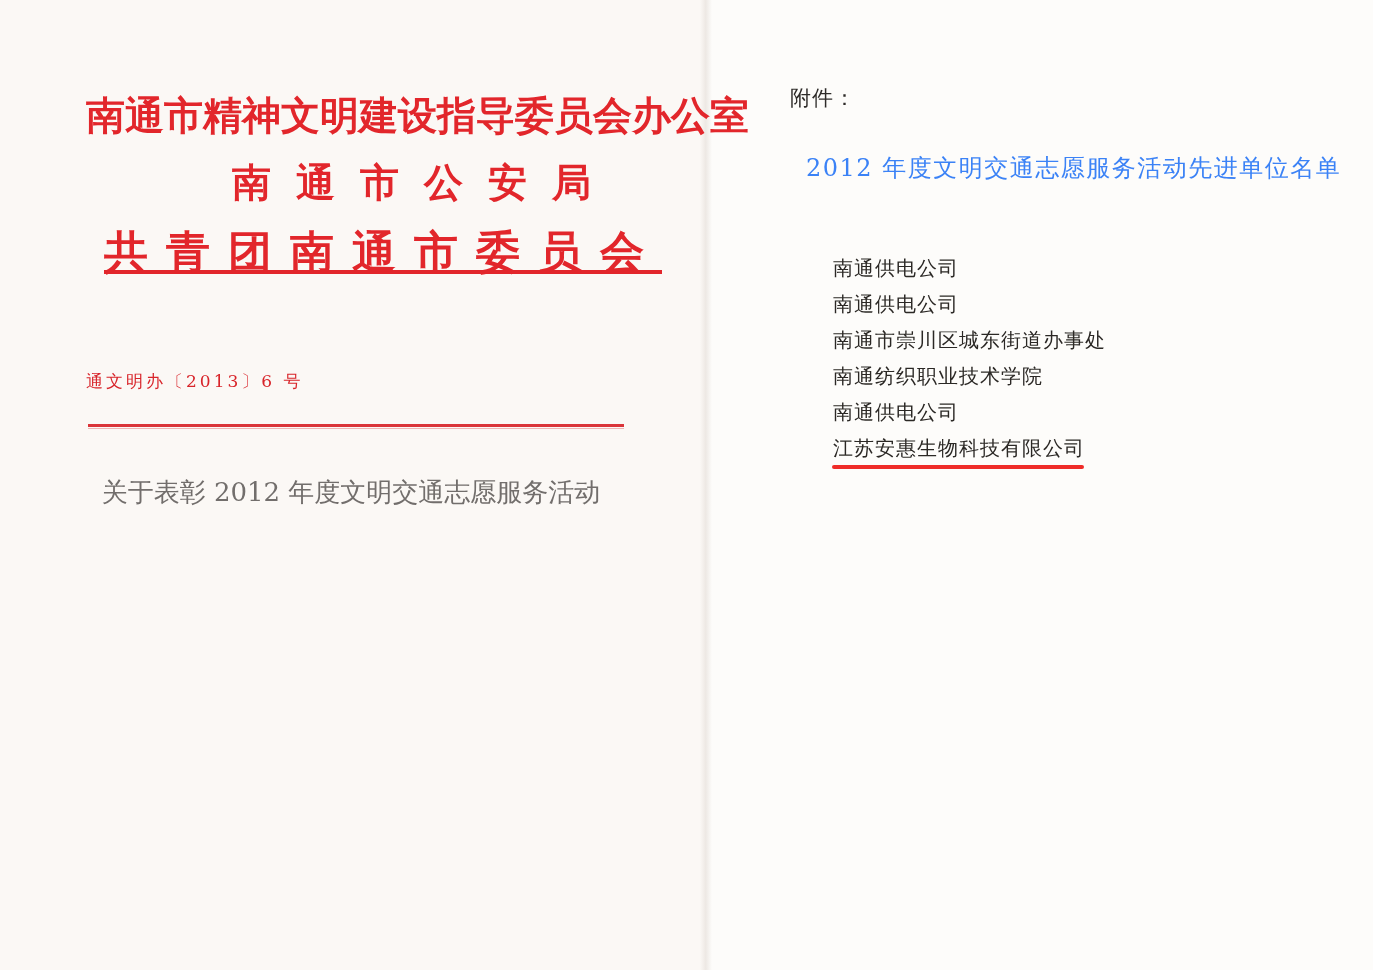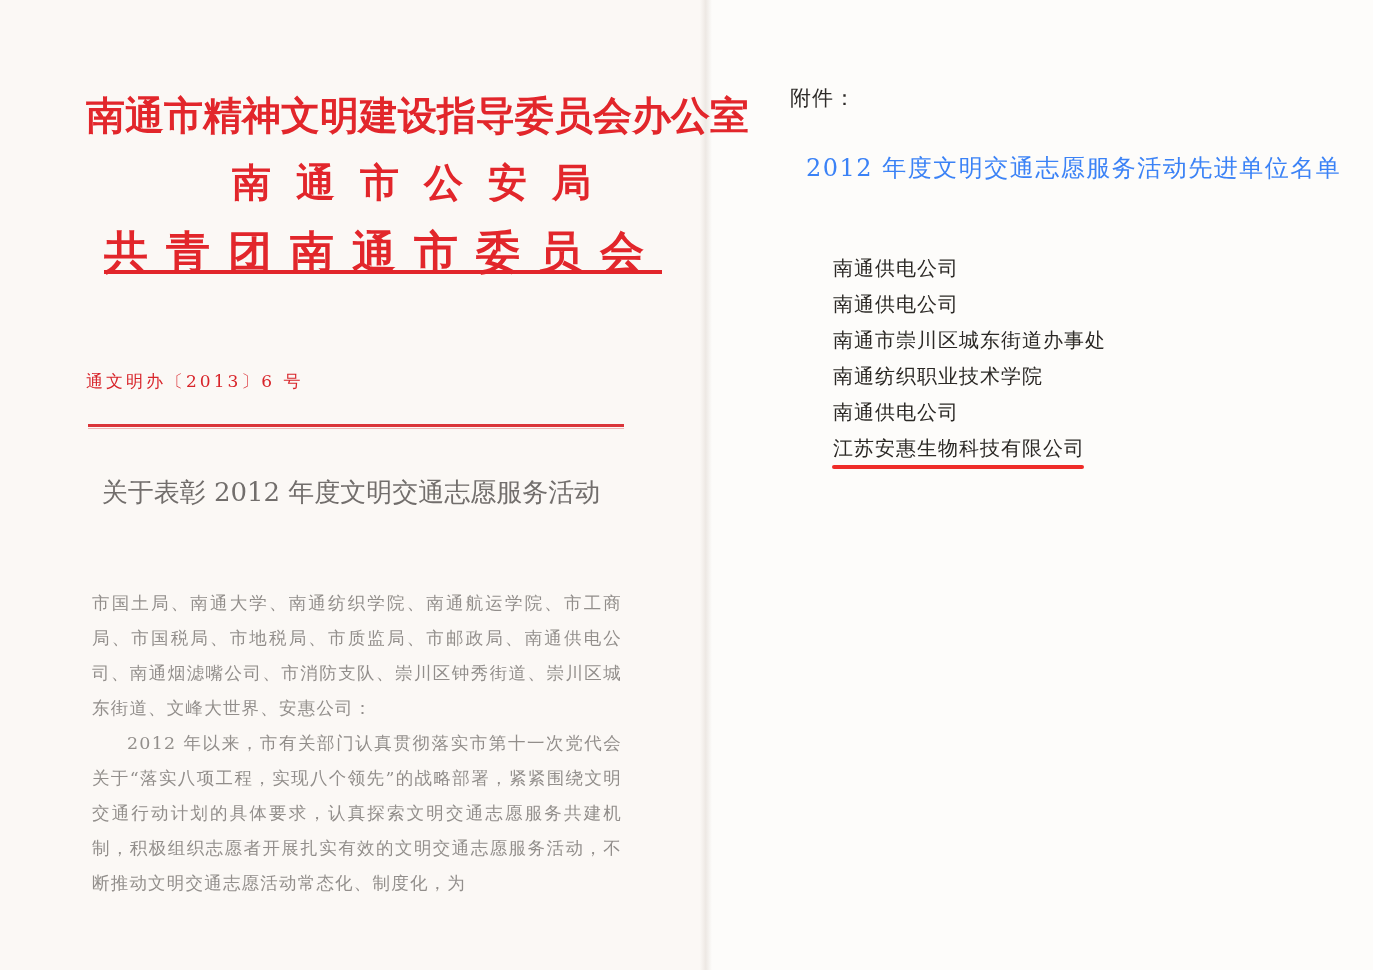--- a/index.html
+++ b/index.html
@@ -196,24 +196,20 @@
   </div>
 
   <div class="doc-number">通文明办〔2013〕6 号</div>
 
   <div class="red-rule"></div>
 
   <div class="doc-title">
     <span class="t1">关于表彰 2012 年度文明交通志愿服务活动</span>
   </div>
 
-  <div class="body-text">
-    <p>市国土局、南通大学、南通纺织学院、南通航运学院、市工商局、市国税局、市地税局、市质监局、市邮政局、南通供电公司、南通烟滤嘴公司、市消防支队、崇川区钟秀街道、崇川区城东街道、文峰大世界、安惠公司：</p>
-    <p class="indent">2012 年以来，市有关部门认真贯彻落实市第十一次党代会关于“落实八项工程，实现八个领先”的战略部署，紧紧围绕文明交通行动计划的具体要求，认真探索文明交通志愿服务共建机制，积极组织志愿者开展扎实有效的文明交通志愿服务活动，不断推动文明交通志愿活动常态化、制度化，为</p>
-  </div>
 
   <div class="attach-label">附件：</div>
   <div class="attach-title">2012 年度文明交通志愿服务活动先进单位名单</div>
 
   <div class="unit-list">
     <span class="unit-item">南通供电公司</span>
     <span class="unit-item">南通供电公司</span>
     <span class="unit-item">南通市崇川区城东街道办事处</span>
     <span class="unit-item">南通纺织职业技术学院</span>
     <span class="unit-item">南通供电公司</span>

